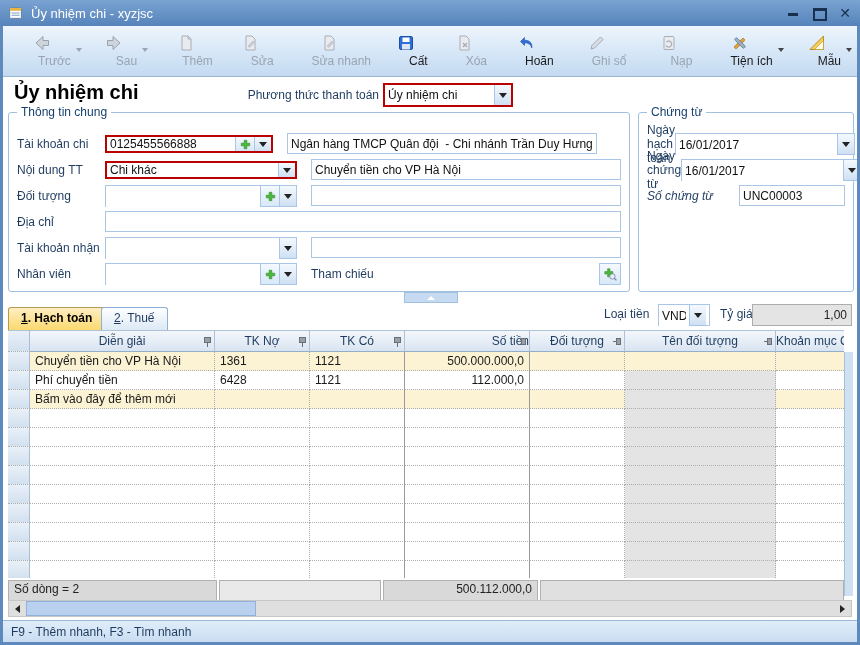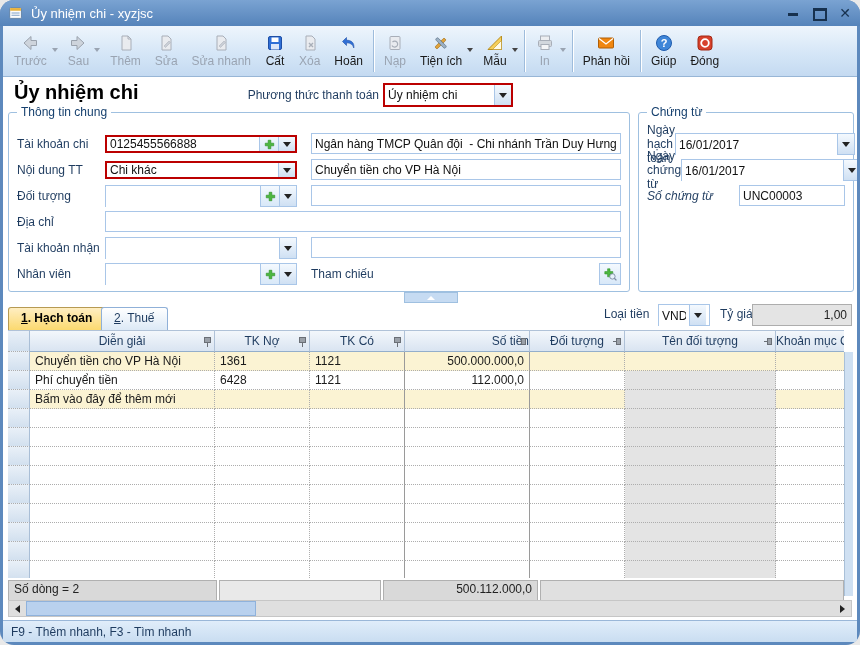--- a/index.html
+++ b/index.html
@@ -1,37 +1,37 @@
 <!DOCTYPE html>
 <html><head>
 <meta charset="utf-8">
 <style>
   html,body{margin:0;padding:0;}
   body{font-family:"Liberation Sans","DejaVu Sans",sans-serif;font-size:12px;color:#1a1a1a;background:#e9e9e9;}
-  .app{position:relative;width:860px;height:645px;background:#5d89bd;overflow:hidden;border-radius:14px;}
+  .app{position:relative;width:860px;height:645px;background:#5d89bd;overflow:hidden;}
   
   .titlebar{position:absolute;left:0;top:0;width:860px;height:26px;
     background:linear-gradient(#7aa3d2,#5583ba);display:flex;align-items:center;}
   .titlebar .appicon{margin:0 6px 0 7px;width:18px;height:18px;}
   .titlebar .ttext{color:#ffffff;font-size:13px;}
   .winbtns{position:absolute;right:8px;top:0;height:26px;display:flex;align-items:center;gap:12px;}
   .wb{width:14px;height:14px;position:relative;cursor:default;}
   .wb-min::after{content:"";position:absolute;left:2px;top:7px;width:10px;height:3px;background:#17314e;}
   .wb-max::after{content:"";position:absolute;left:1px;top:2px;width:10px;height:8px;border:2px solid #17314e;border-top-width:3px;}
   .wb-close{color:#17314e;font-weight:bold;font-size:14px;line-height:14px;text-align:center;}
   
   .frame{position:absolute;left:3px;top:26px;width:854px;height:616px;background:#ffffff;overflow:hidden;}
   
   .toolbar{position:absolute;left:0;top:0;width:854px;height:51px;
     background:linear-gradient(#eef5fc,#d5e6f7 55%,#c4daf1);border-bottom:1px solid #98b6d6;
     display:flex;align-items:stretch;padding-left:4px;box-sizing:border-box;}
   .tbtn{display:flex;flex-direction:column;align-items:center;justify-content:center;
     padding:2px 7px 3px 7px;gap:1px;position:relative;}
   .tbtn .ticon{width:20px;height:20px;}
-  .tbtn .tlabel{white-space:nowrap;color:#1a1a1a;}
+  .tbtn .tlabel{white-space:nowrap;color:#1a1a1a;margin-left:24px;}
   .tbtn.disabled .tlabel{color:#9aa4b2;}
   .tbtn.withcaret{padding-right:14px;}
   .caret{position:absolute;right:3px;top:22px;width:0;height:0;border:3px solid transparent;border-top:4px solid #444;}
   .tbtn.disabled .caret{border-top-color:#9aa4b2;}
   .tsep{width:1px;background:#9ebcdc;margin:4px 3px;box-shadow:1px 0 0 #ffffff;}
   
   .pagetitle{position:absolute;left:11px;top:55px;font-size:20px;font-weight:bold;color:#000;}
   .paylabel{position:absolute;left:230px;top:62px;width:146px;text-align:right;color:#1e3b5f;}
   .redwrap{border:2px solid #bb0000;background:#fff;display:flex;align-items:stretch;box-sizing:border-box;}
   .paycombo{position:absolute;left:380px;top:57px;width:130px;height:24px;}
@@ -185,20 +185,26 @@
             <path d="M9 10 l4 4 M13 10 l-4 4" stroke="#a8aeb8" stroke-width="1.4"></path>
           </svg>
         <span class="tlabel">Xóa</span>
       </div>
       <div class="tbtn">
         <svg class="ticon" viewBox="0 0 20 20">
             <path d="M7.5 4.5 L3.5 8.5 L7.5 12.5 V9.8 C11.5 9.8 13.8 11.4 14.8 15 C15.5 9.8 12.5 7.2 7.5 7.2 Z" fill="#2f6fd6" stroke="#1d4ea6" stroke-width="0.6"></path>
           </svg>
         <span class="tlabel">Hoãn</span>
       </div>
+      <div class="tbtn disabled">
+        <svg class="ticon" viewBox="0 0 20 20">
+            <path d="M4 16 L5 12.5 L13.5 4 L16 6.5 L7.5 15 Z" fill="#dbdfe5" stroke="#a0a8b2"></path>
+          </svg>
+        <span class="tlabel">Ghi sổ</span>
+      </div>
       <div class="tsep"></div>
       <div class="tbtn disabled">
         <svg class="ticon" viewBox="0 0 20 20">
             <rect x="5" y="3.5" width="10" height="13" rx="1" fill="#e9ebef" stroke="#a8aeb8"></rect>
             <path d="M7.5 9 a3 3 0 1 1 -0.5 3.5" fill="none" stroke="#a8aeb8" stroke-width="1.2"></path>
           </svg>
         <span class="tlabel">Nạp</span>
       </div>
       <div class="tbtn withcaret">
         <svg class="ticon" viewBox="0 0 20 20">
@@ -256,21 +262,21 @@
     <div class="paycombo redwrap">
       <input class="fld" value="Ủy nhiệm chi" style="">
       <div class="ddbtn"></div>
     </div>
 
     <div class="group g1">
       <span class="legend">Thông tin chung</span>
 
       <div class="frow" style="left:8px;top:20px;width:604px;">
         <span class="flabel" style="width:88px;">Tài khoản chi</span>
-        <div class="redwrap" style="width:192px;">
+        <div class="redwrap" style="width:168px;">
           <input class="fld" value="0125455566888" style="">
           <div class="plusbtn">
             <svg width="13" height="13" viewBox="0 0 20 20">
                 <path d="M8 3.5 h4 v4.5 h4.5 v4 h-4.5 v4.5 h-4 v-4.5 H3.5 v-4 H8 Z" fill="#4db840" stroke="#2e8f25"></path>
               </svg>
           </div>
           <div class="ddbtn"></div>
         </div>
         <div class="ctrl" style="width:310px;margin-left:14px;">
           <input class="fld" value="Ngân hàng TMCP Quân đội  - Chi nhánh Trần Duy Hưng" style="">

